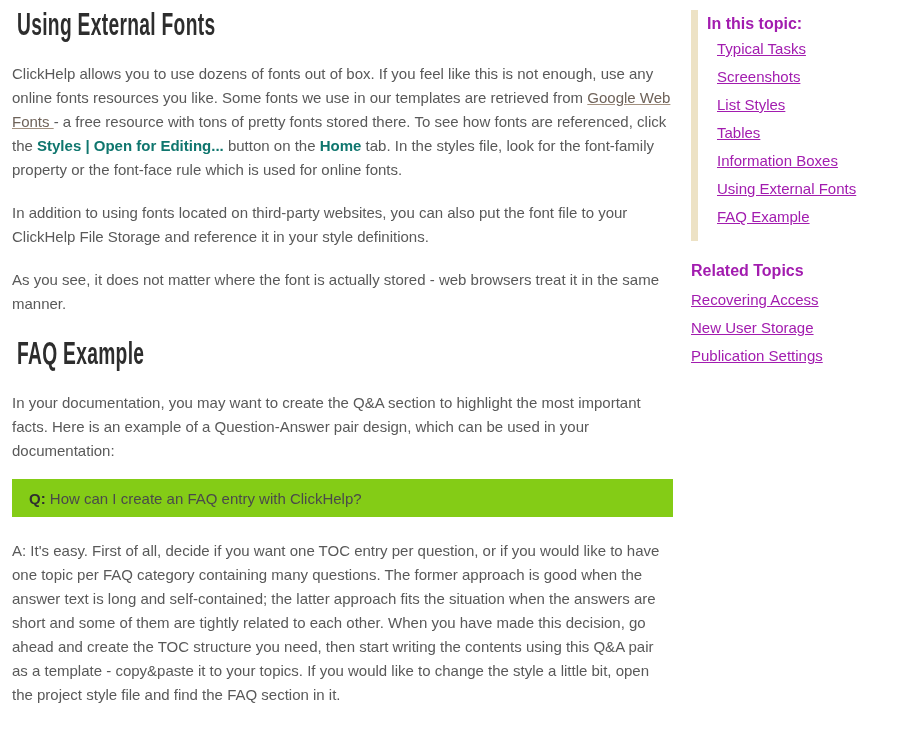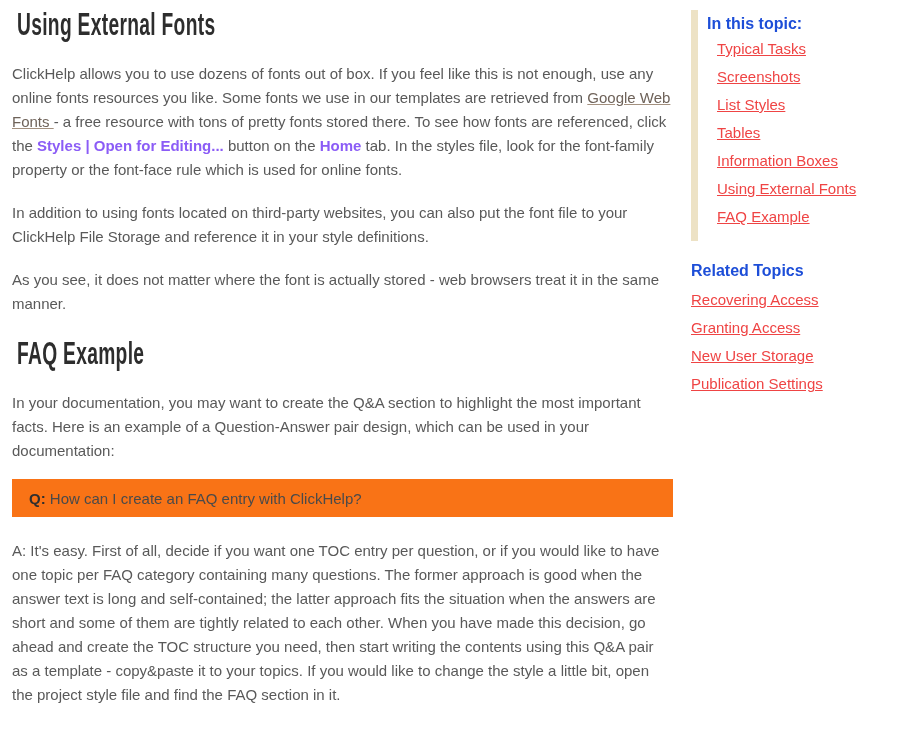--- a/index.html
+++ b/index.html
@@ -33,29 +33,29 @@
     transform-origin: 0 50%;
     letter-spacing: 0.5px;
   }
   .content p {
     font-size: 15px;
     line-height: 24px;
     color: #595959;
     margin: 0 0 19px 0;
   }
   .content p.last { margin-bottom: 0; }
-  .content strong { color: #8b5cf6; font-weight: 700; }
+  .content strong { color: #0f766e; font-weight: 700; }
   a.body-link {
     color: #6e6259;
     text-decoration: underline;
     text-decoration-color: #a3907f;
     cursor: pointer;
   }
   .qbox {
-    background: #f97316;
+    background: #84cc16;
     padding: 10px 17px 9px 17px;
     font-size: 15px;
     line-height: 19px;
     color: #4a4a4a;
     margin: -3px 0 22px 0;
   }
   .qbox strong { color: #2f2f2f; }
 
   
   .sidebar {
@@ -63,29 +63,29 @@
     left: 691px; top: 10px;
     width: 200px;
     font-size: 15px;
   }
   .topic-nav {
     border-left: 7px solid #ede2c5;
     padding: 3px 0 10px 9px;
   }
   .nav-title {
     font-weight: 700;
-    color: #1d4ed8;
+    color: #a21caf;
     font-size: 16px;
     line-height: 22px;
   }
   .topic-nav a { margin-left: 10px; }
   .sidebar a {
     display: block;
     line-height: 28px;
-    color: #ef4444;
+    color: #a21caf;
     text-decoration: underline;
     cursor: pointer;
     white-space: nowrap;
   }
   .related { margin-top: 19px; }
   .related .nav-title { margin-bottom: 4px; }
 </style>
 </head>
 <body>
 
@@ -118,18 +118,17 @@
     <a href="#">List Styles</a>
     <a href="#">Tables</a>
     <a href="#">Information Boxes</a>
     <a href="#">Using External Fonts</a>
     <a href="#">FAQ Example</a>
   </div>
 
   <div class="related">
     <div class="nav-title">Related Topics</div>
     <a href="#">Recovering Access</a>
-    <a href="#">Granting Access</a>
     <a href="#">New User Storage</a>
     <a href="#">Publication Settings</a>
   </div>
 
 </aside>
 
 </body></html>

